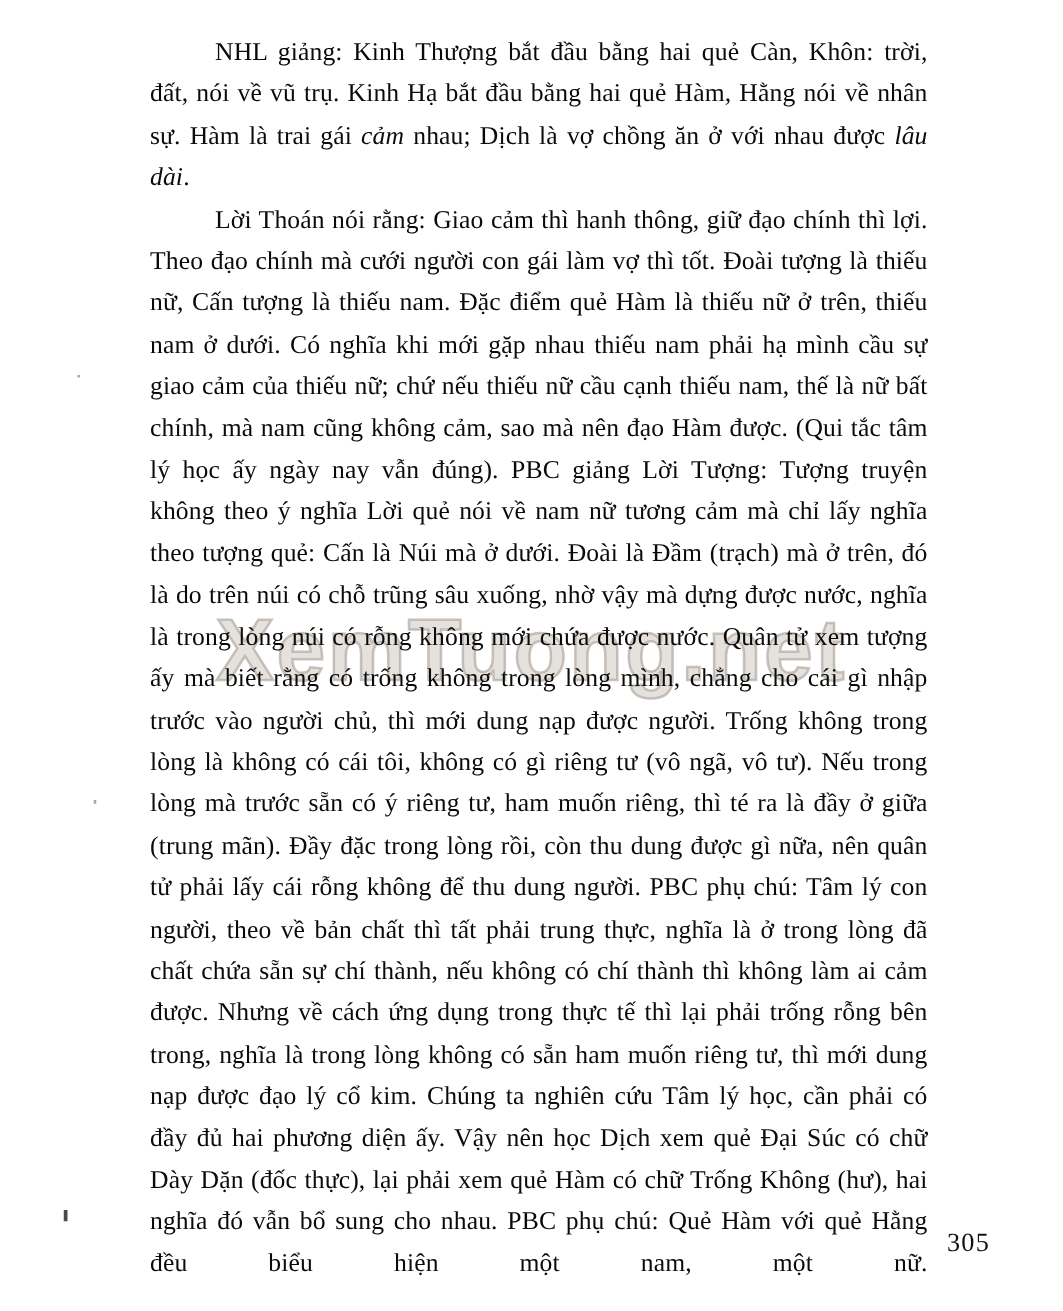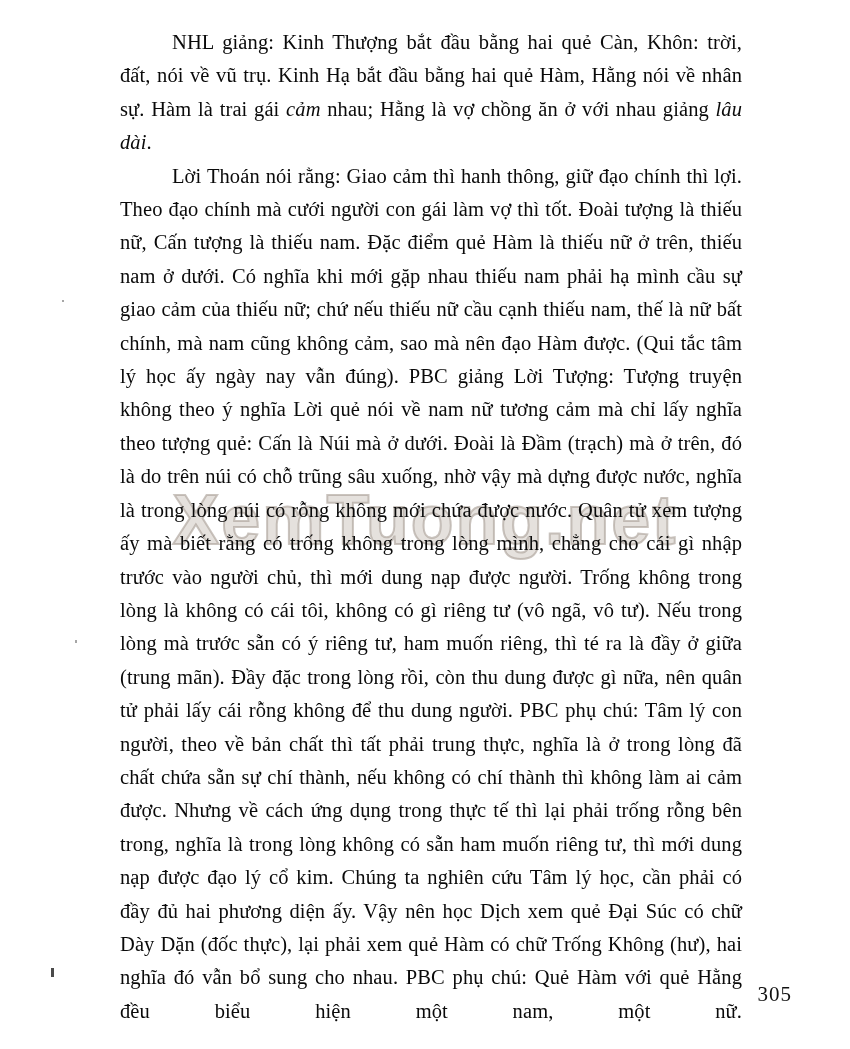--- a/index.html
+++ b/index.html
@@ -131,21 +131,21 @@
 <div class="page">
 
   <div class="watermark">
     <span>XemTuong.net</span>
   </div>
 
   <div class="speckle" style="left:62px; top:300px; width:2px; height:2px;"></div>
   <div class="speckle" style="left:75px; top:640px; width:2px; height:3px;"></div>
 
   <div class="content">
-    <p class="para" id="para-1"><span>NHL giảng: Kinh Thượng bắt đầu bằng hai quẻ Càn, Khôn: trời, đất, nói về vũ trụ. Kinh Hạ bắt đầu bằng hai quẻ Hàm, Hằng nói về nhân sự. Hàm là trai gái </span><i>cảm</i><span> nhau; Hằng là vợ chồng ăn ở với nhau giảng </span><i>lâu dài</i><span>.</span></p>
+    <p class="para" id="para-1"><span>NHL giảng: Kinh Thượng bắt đầu bằng hai quẻ Càn, Khôn: trời, đất, nói về vũ trụ. Kinh Hạ bắt đầu bằng hai quẻ Hàm, Hằng nói về nhân sự. Hàm là trai gái </span><i>cảm</i><span> nhau; Dịch là vợ chồng ăn ở với nhau được </span><i>lâu dài</i><span>.</span></p>
     <p class="para last" id="para-2"><span>Lời Thoán nói rằng: Giao cảm thì hanh thông, giữ đạo chính thì lợi. Theo đạo chính mà cưới người con gái làm vợ thì tốt. Đoài tượng là thiếu nữ, Cấn tượng là thiếu nam. Đặc điểm quẻ Hàm là thiếu nữ ở trên, thiếu nam ở dưới. Có nghĩa khi mới gặp nhau thiếu nam phải hạ mình cầu sự giao cảm của thiếu nữ; chứ nếu thiếu nữ cầu cạnh thiếu nam, thế là nữ bất chính, mà nam cũng không cảm, sao mà nên đạo Hàm được. (Qui tắc tâm lý học ấy ngày nay vẫn đúng). PBC giảng Lời Tượng: Tượng truyện không theo ý nghĩa Lời quẻ nói về nam nữ tương cảm mà chỉ lấy nghĩa theo tượng quẻ: Cấn là Núi mà ở dưới. Đoài là Đầm (trạch) mà ở trên, đó là do trên núi có chỗ trũng sâu xuống, nhờ vậy mà dựng được nước, nghĩa là trong lòng núi có rỗng không mới chứa được nước. Quân tử xem tượng ấy mà biết rằng có trống không trong lòng mình, chẳng cho cái gì nhập trước vào người chủ, thì mới dung nạp được người. Trống không trong lòng là không có cái tôi, không có gì riêng tư (vô ngã, vô tư). Nếu trong lòng mà trước sẵn có ý riêng tư, ham muốn riêng, thì té ra là đầy ở giữa (trung mãn). Đầy đặc trong lòng rồi, còn thu dung được gì nữa, nên quân tử phải lấy cái rỗng không để thu dung người. PBC phụ chú: Tâm lý con người, theo về bản chất thì tất phải trung thực, nghĩa là ở trong lòng đã chất chứa sẵn sự chí thành, nếu không có chí thành thì không làm ai cảm được. Nhưng về cách ứng dụng trong thực tế thì lại phải trống rỗng bên trong, nghĩa là trong lòng không có sẵn ham muốn riêng tư, thì mới dung nạp được đạo lý cổ kim. Chúng ta nghiên cứu Tâm lý học, cần phải có đầy đủ hai phương diện ấy. Vậy nên học Dịch xem quẻ Đại Súc có chữ Dày Dặn (đốc thực), lại phải xem quẻ Hàm có chữ Trống Không (hư), hai nghĩa đó vẫn bổ sung cho nhau. PBC phụ chú: Quẻ Hàm với quẻ Hằng đều biểu hiện một nam, một nữ.</span></p>
   </div>
 
   <div class="edge-mark"></div>
 
   <div class="page-number">305</div>
 
 
 </div>
 

